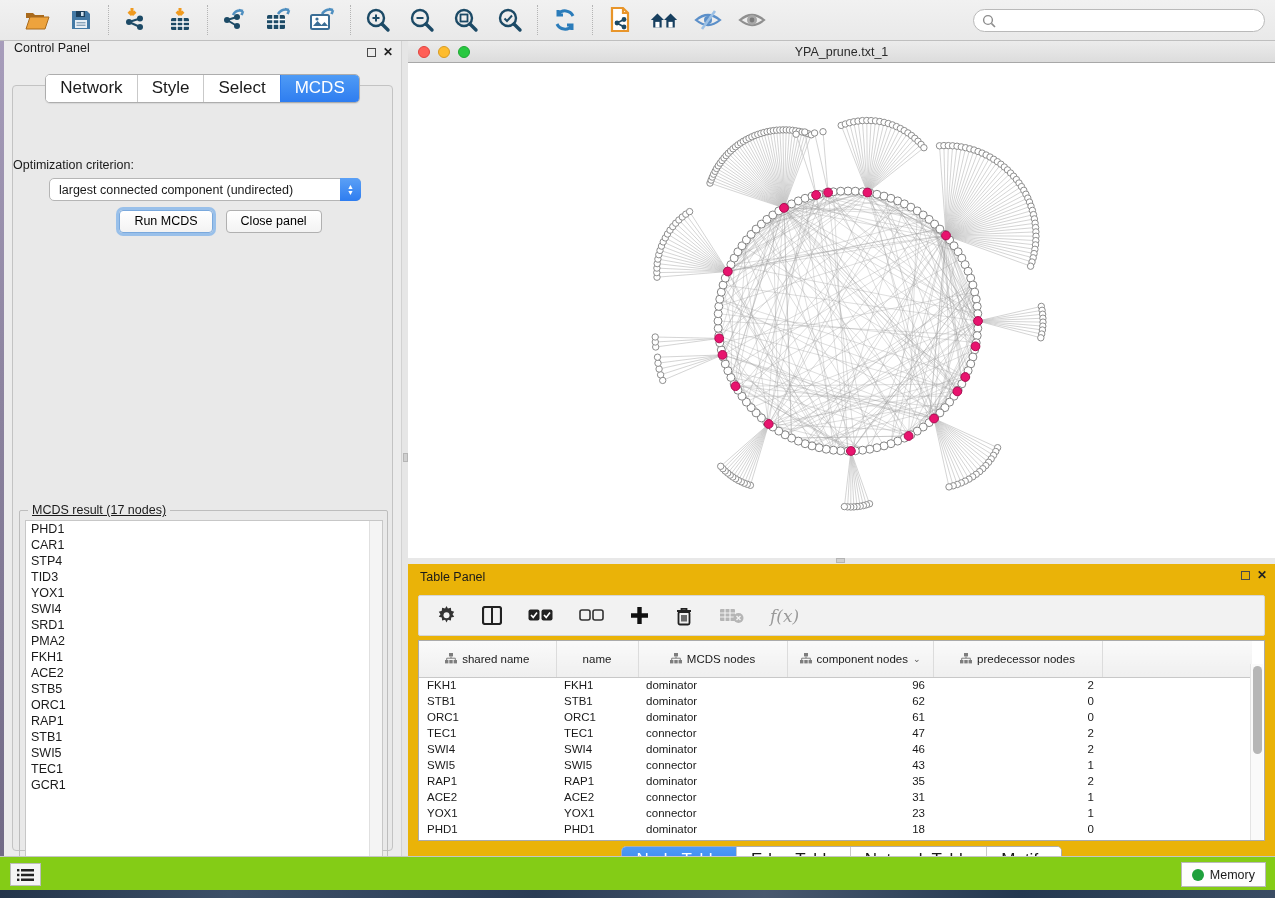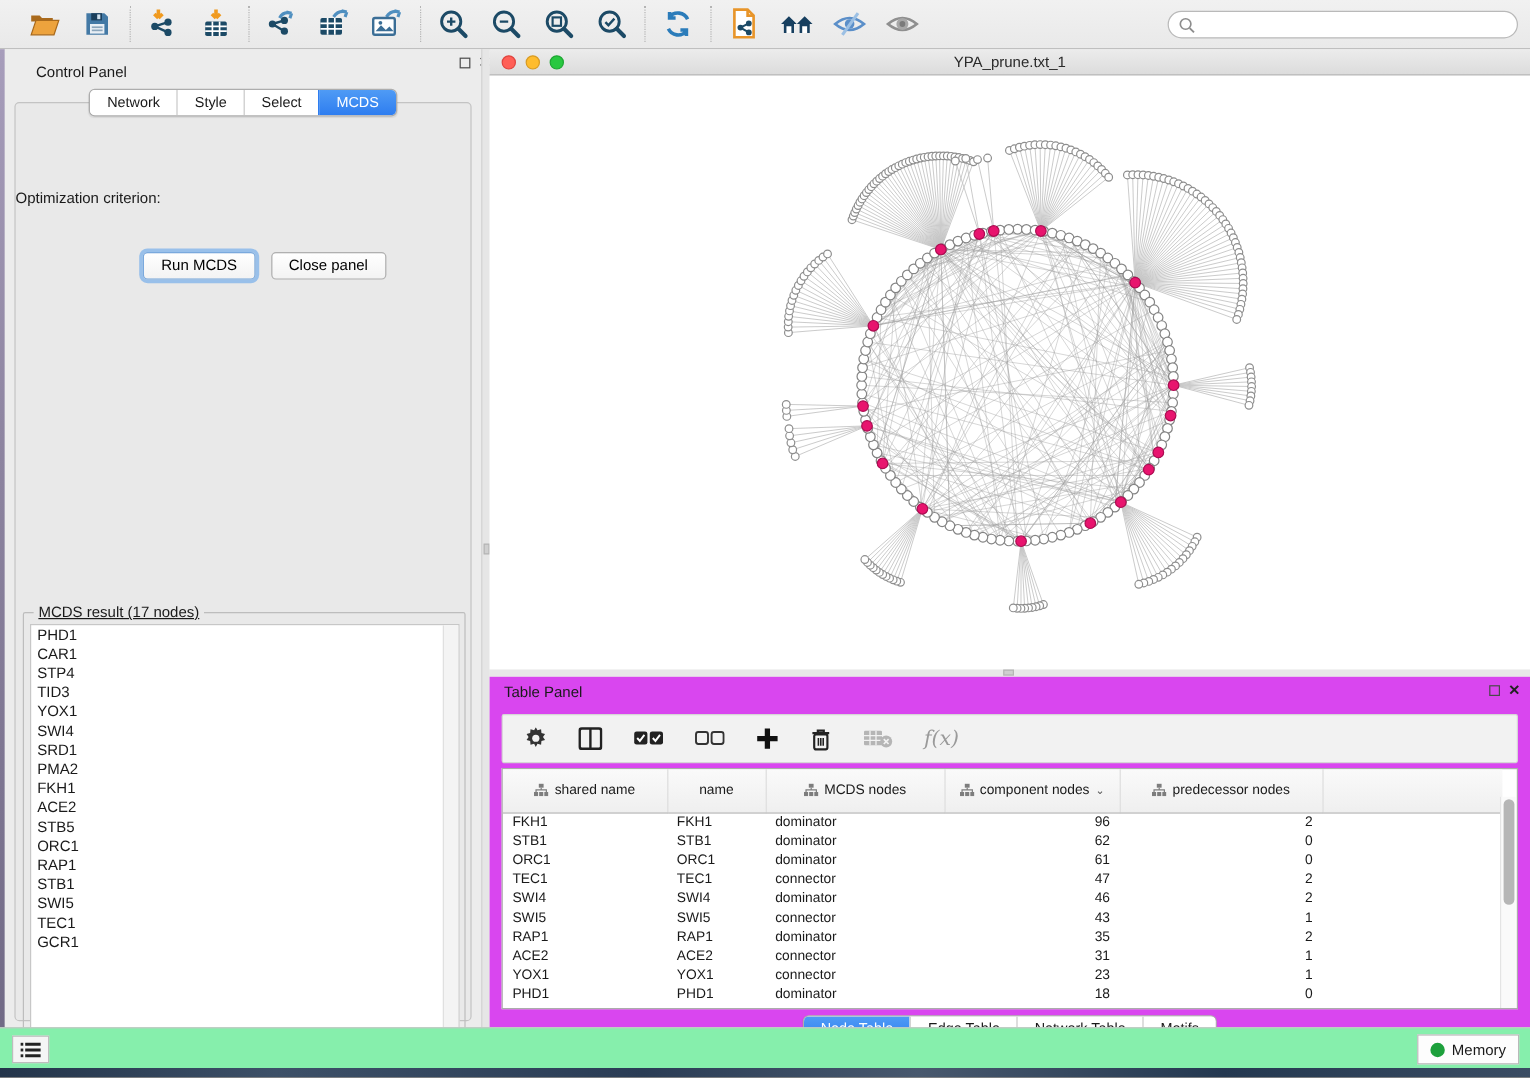--- a/index.html
+++ b/index.html
@@ -26,31 +26,31 @@
     font-family:"Liberation Sans", sans-serif; }
   
   .sliver { position:absolute; left:0; top:41px; width:4px; height:849px;
     background:linear-gradient(#a79dbb,#8d84a0 40%,#6f6884); }
   .control-panel { position:absolute; left:4px; top:41px; width:397px; height:815px; background:#ececec; }
   .v-splitter { position:absolute; left:401px; top:41px; width:7px; height:815px; background:#e6e6e6;
     border-left:1px solid #d2d2d2; border-right:1px solid #cicic1; }
   .v-splitter .knob { position:absolute; left:1px; top:412px; width:5px; height:9px; background:#cfcfcf; border:1px solid #b5b5b5; }
   .right-col { position:absolute; left:408px; top:41px; width:867px; height:815px; }
   
-  .cp-titlebar { position:absolute; left:16px; top:0; width:100%; height:26px; display:flex; align-items:flex-end; }
+  .cp-titlebar { position:absolute; left:0; top:0; width:100%; height:26px; display:flex; align-items:flex-start; }
   .cp-title { font-size:12.5px; padding-left:10px; }
   .panel-wbtns { position:absolute; right:8px; top:7px; display:flex; gap:7px; align-items:center; }
   .float-ico { width:9px; height:9px; border:1.5px solid #4a4a4a; }
   .close-ico { font-size:12px; font-weight:bold; color:#222; line-height:9px; }
   .cp-inner { position:absolute; left:8px; top:44px; width:381px; height:766px;
     background:#e9e9e9; border:1px solid #c3c3c3; border-radius:4px; }
   .cp-tabs { position:absolute; left:0; top:33px; width:100%; display:flex; justify-content:center; z-index:2; }
   .seg { display:flex; border:1px solid #adadad; border-radius:5px; overflow:hidden; background:#fff;
     box-shadow:0 1px 1px rgba(0,0,0,.08); }
-  .seg-item { font-size:12px; padding:3px 14px 4px; background:#fff; border-left:1px solid #c9c9c9; cursor:default; }
+  .seg-item { font-size:17px; padding:3px 14px 4px; background:#fff; border-left:1px solid #c9c9c9; cursor:default; }
   .seg-item:first-child { border-left:none; }
   .seg-item.sel { background:linear-gradient(#4f9bf5,#2e7df0); color:#fff; border-left-color:#2e7df0; }
   .opt-label { position:absolute; left:0; top:72px; width:100%; font-size:12.5px; }
   .dropdown { position:absolute; left:36px; top:92px; width:312px; height:23px; background:#fff;
     border:1px solid #b5b5b5; border-radius:5px; display:flex; align-items:center; }
   .dd-text { flex:1; font-size:12.5px; padding-left:9px; white-space:nowrap; }
   .dd-stepper { width:21px; height:23px; margin-right:-1px; border-radius:0 5px 5px 0;
     background:linear-gradient(#5ba0f6,#2e7df0); display:flex; flex-direction:column; align-items:center; justify-content:center; }
   .dd-stepper span { color:#fff; font-size:7px; line-height:6px; }
   .cp-buttons { position:absolute; left:0; top:124px; width:100%; display:flex; justify-content:center; gap:13px; }
@@ -74,40 +74,40 @@
   .net-canvas-wrap { position:absolute; left:0; top:22px; width:867px; height:495px; background:#fff; }
   .e-in   { stroke:#a0a0a0; stroke-width:.7; opacity:.5; }
   .e-fan  { stroke:#c6c6c6; stroke-width:.8; opacity:.95; }
   .n-ring { fill:#fff; stroke:#848484; stroke-width:1; }
   .n-leaf { fill:#fff; stroke:#8e8e8e; stroke-width:1; }
   .n-dom  { fill:#e8146e; stroke:#ad0c52; stroke-width:1; }
   
   .h-splitter { position:absolute; left:0; top:517px; width:100%; height:6px; background:#e8e8e8; }
   .h-splitter .knob { position:absolute; left:428px; top:0px; width:9px; height:5px; background:#cfcfcf; border:1px solid #b5b5b5; }
   
-  .table-panel { position:absolute; left:0; top:523px; width:867px; height:292px; background:#d946ef; }
+  .table-panel { position:absolute; left:0; top:523px; width:867px; height:292px; background:#eab308; }
   .tp-titlebar { position:absolute; left:0; top:0; width:100%; height:26px; display:flex; align-items:center; }
   .tp-title { font-size:12.5px; padding-left:12px; }
   .tp-toolbar { position:absolute; left:10px; top:31px; width:847px; height:41px; background:#f2f2f2;
     border:1px solid #d6d6d6; border-radius:2px; display:flex; align-items:center; gap:26px; padding-left:18px; }
   .tp-ico { display:flex; align-items:center; justify-content:center; }
   .fx { font-family:"DejaVu Serif", serif; font-style:italic; font-size:17px; color:#9a9a9a; }
   .tbl-box { position:absolute; left:10px; top:76px; width:847px; height:201px; background:#fff;
     border:1px solid #ababab; overflow:hidden; }
   table.node-table { border-collapse:collapse; table-layout:fixed; width:833px; font-size:11.5px; }
   .node-table th { height:36px; font-weight:normal; background:linear-gradient(#fafafa,#efefef);
     border-bottom:1px solid #c8c8c8; border-right:1px solid #dcdcdc; }
   .node-table th .hwrap { display:flex; align-items:center; justify-content:center; gap:5px; }
   .node-table td { height:16px; padding:0 8px; white-space:nowrap; overflow:hidden; }
   .td-num { text-align:right; }
   .tbl-scroll { position:absolute; right:1px; top:23px; width:13px; height:176px; background:#fafafa; border-left:1px solid #e4e4e4; }
   .tbl-thumb { position:absolute; left:2px; top:2px; width:9px; height:88px; background:#b6b6b6; border-radius:5px; }
   .tp-tabs-row { position:absolute; left:0; top:282px; width:100%; display:flex; justify-content:center; }
   
-  .status-bar { position:absolute; left:0; top:856px; width:1275px; height:34px; background:#86efac;
+  .status-bar { position:absolute; left:0; top:856px; width:1275px; height:34px; background:#84cc16;
     border-top:1px solid #c6c6c6; }
   .list-btn { position:absolute; left:10px; top:6px; width:31px; height:23px; background:#f5f5f5;
     border:1px solid #bdbdbd; display:flex; align-items:center; justify-content:center; }
   .memory-btn { position:absolute; right:9px; top:5px; height:25px; background:#fdfdfd; border:1px solid #b9b9b9;
     display:flex; align-items:center; gap:6px; padding:0 10px; font-size:12.5px; }
   .mem-dot { width:12px; height:12px; border-radius:50%; background:#1da03c; }
   .desktop-strip { position:absolute; left:0; top:890px; width:1275px; height:8px;
     background:linear-gradient(90deg,#23344a,#3d5068 18%,#2a3c55 42%,#48586e 60%,#243850 80%,#3a4c63); }
 </style>
 </head>
@@ -284,20 +284,27 @@
     <div class="cp-tabs">
       <div class="seg" id="cp-tab-seg">
           <div class="seg-item">Network</div>
           <div class="seg-item">Style</div>
           <div class="seg-item">Select</div>
           <div class="seg-item sel">MCDS</div>
         </div>
     </div>
     <div class="cp-inner">
       <div class="opt-label">Optimization criterion:</div>
+      <div class="dropdown">
+        <span class="dd-text">largest connected component (undirected)</span>
+        <span class="dd-stepper">
+            <span>▲</span>
+            <span>▼</span>
+          </span>
+      </div>
       <div class="cp-buttons">
         <button class="mac-btn focused">Run MCDS</button>
         <button class="mac-btn">Close panel</button>
       </div>
       <div class="groupbox">
         <span class="groupbox-legend">MCDS result (17 nodes)</span>
         <div class="mcds-list">
           <div class="mcds-scroll"></div>
         <div class="mcds-item">PHD1</div>
             <div class="mcds-item">CAR1</div>

